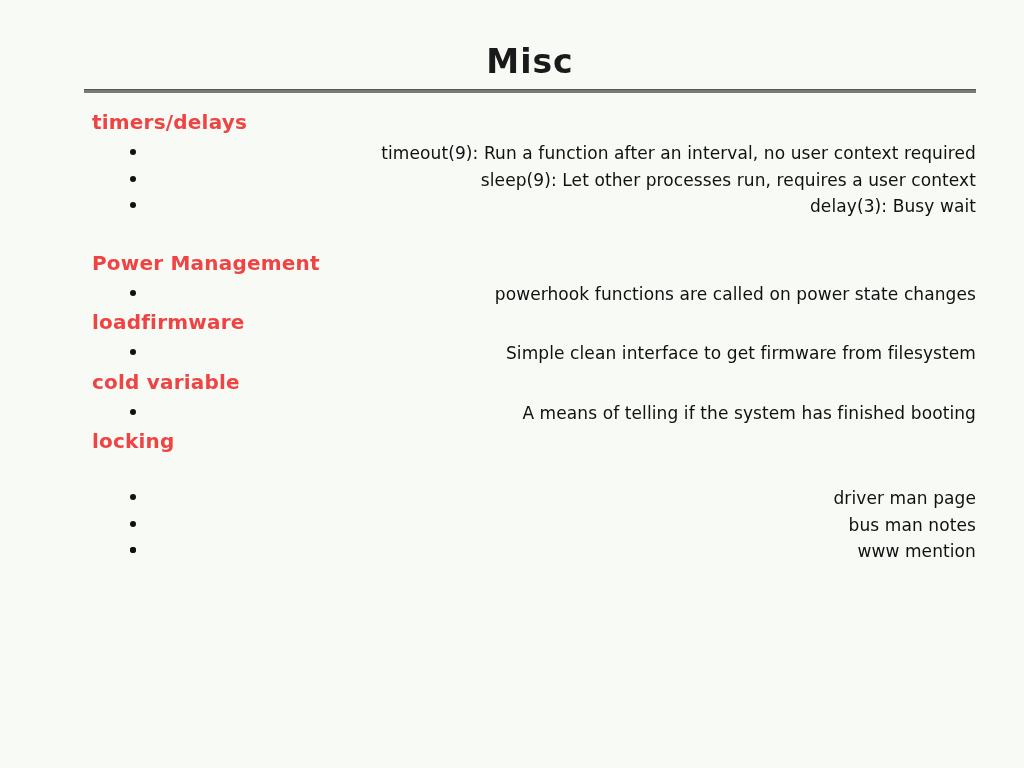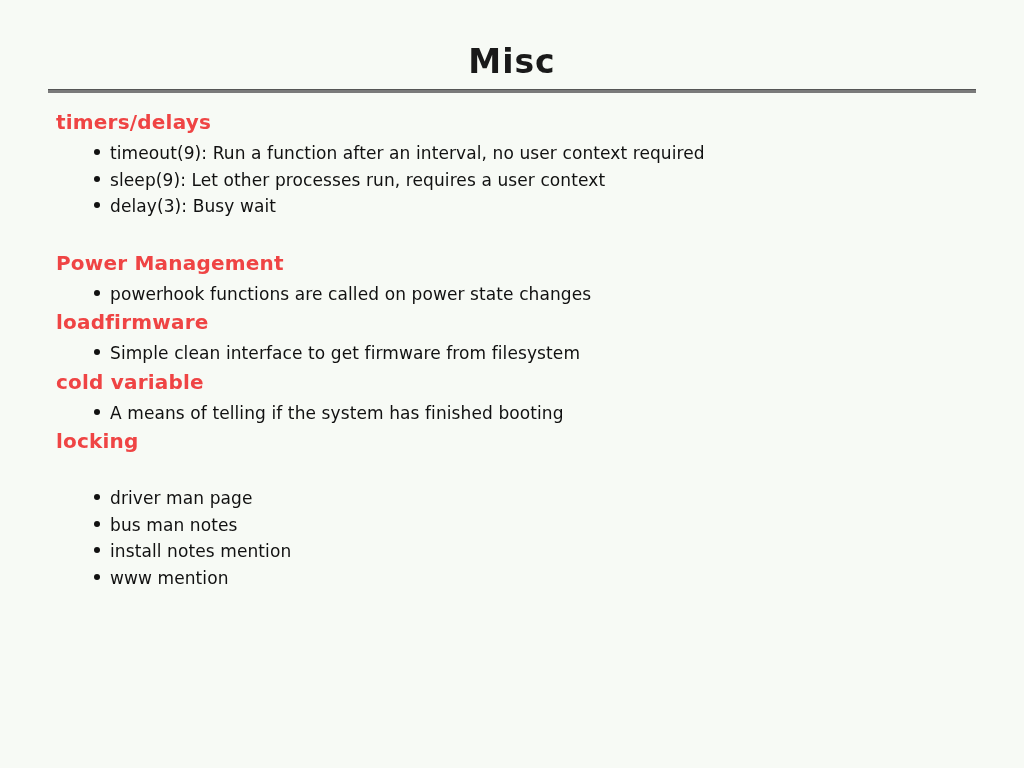--- a/index.html
+++ b/index.html
@@ -12,20 +12,21 @@
     background: #f7faf5;
     font-family: "DejaVu Sans", sans-serif;
     color: #000000;
     overflow: hidden;
   }
   .slide {
     position: relative;
     width: 1024px;
     height: 768px;
     box-sizing: border-box;
+    padding-left: 36px;
   }
   .slide-title {
     text-align: center;
     font-size: 33px;
     font-weight: bold;
     letter-spacing: 1px;
     color: #1a1a1a;
     padding-top: 44px;
     line-height: 1.1;
   }
@@ -46,20 +47,21 @@
     font-weight: bold;
     color: #ef4444;
     margin: 0 0 2px 0;
     line-height: 1.55;
     letter-spacing: 0.2px;
   }
   ul.bullets {
     list-style: none;
     margin: 0 0 0 0;
     padding: 0 0 0 38px;
+    text-align: right;
   }
   ul.bullets li {
     position: relative;
     font-size: 17px;
     line-height: 1.56;
     color: #111;
     padding-left: 16px;
     letter-spacing: 0.1px;
   }
   ul.bullets li .dot {
@@ -119,19 +121,19 @@
     <div class="group">
       <div class="heading">locking</div>
     </div>
 
     <div class="spacer-md"></div>
 
     <div class="group">
       <ul class="bullets">
         <li><span class="dot"></span><span>driver man page</span></li>
         <li><span class="dot"></span><span>bus man notes</span></li>
-        <li><span class="dot"></span><span>install notes mention</span></li>
+        <li><span class="dot"></span></li>
         <li><span class="dot"></span><span>www mention</span></li>
       </ul>
     </div>
 
   </div>
 </div>
 
 </body></html>

